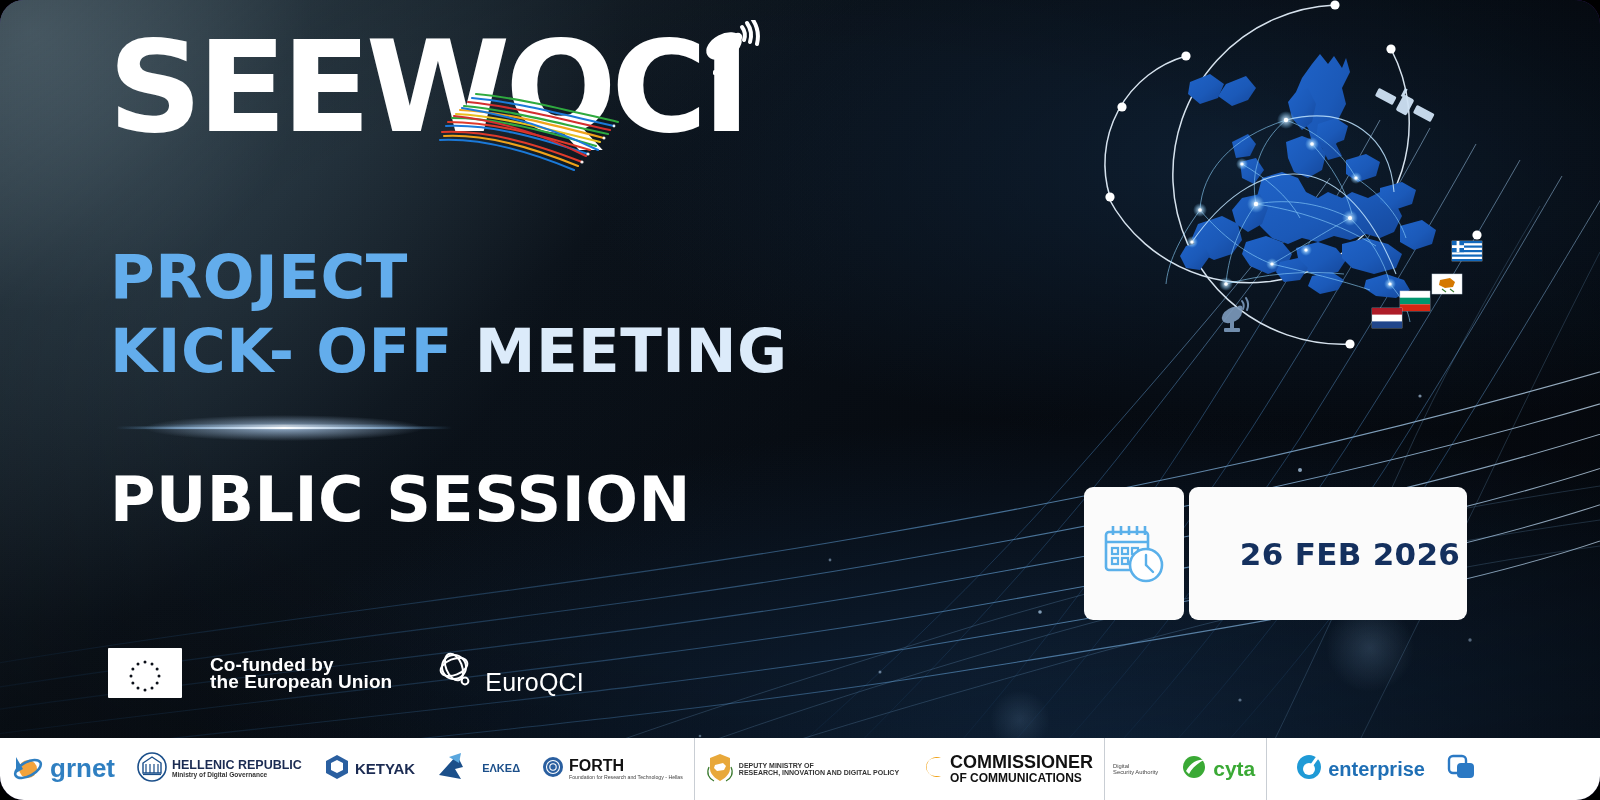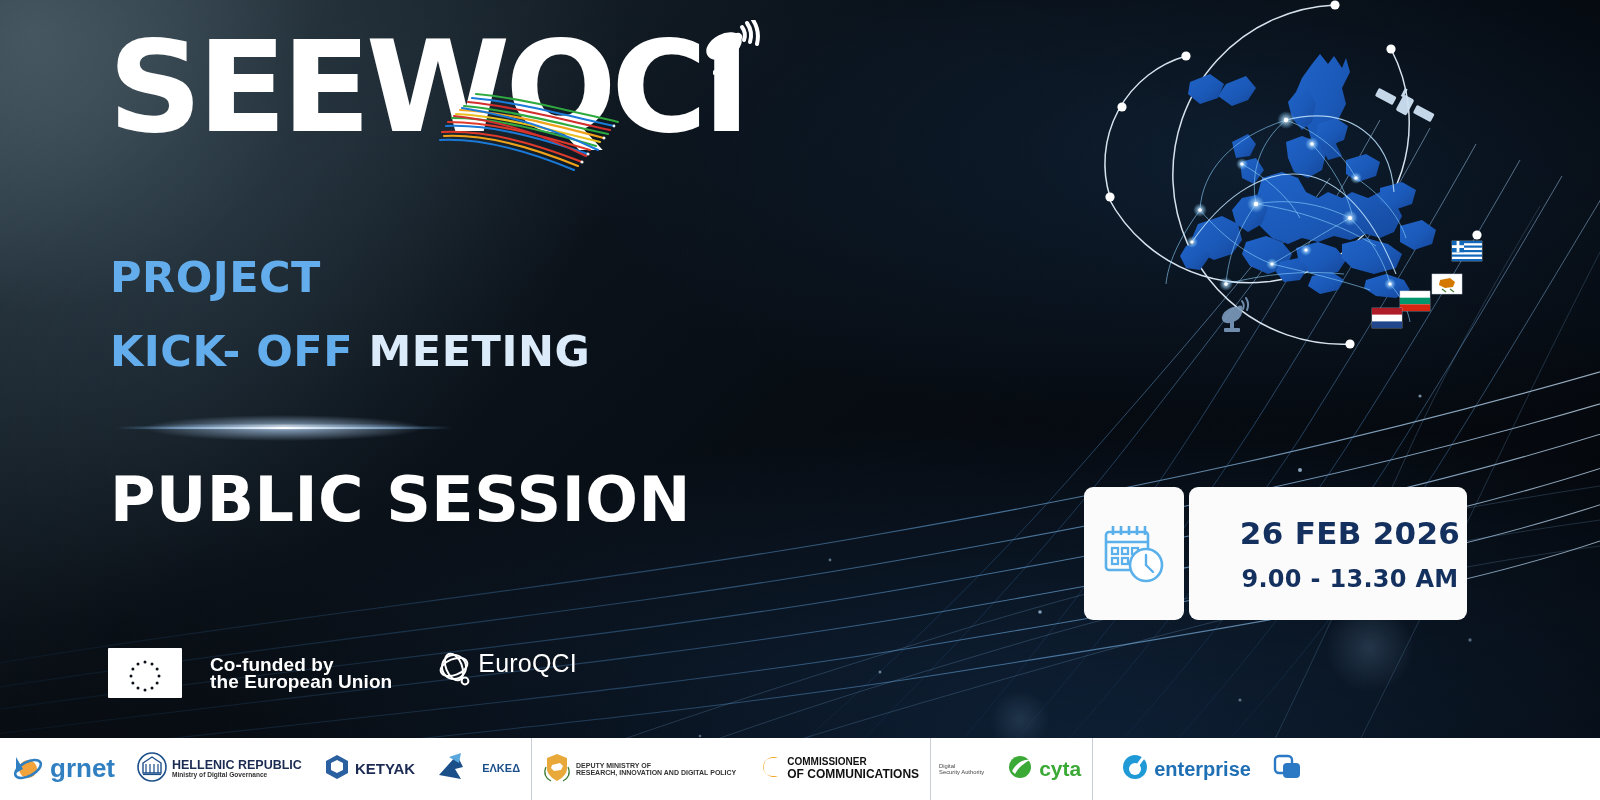--- a/index.html
+++ b/index.html
@@ -2,20 +2,21 @@
 <html><head>
 <meta charset="utf-8">
 <style>
   * { margin:0; padding:0; box-sizing:border-box; }
   html,body { width:1600px; height:800px; overflow:hidden; background:#000; }
   body { font-family:"Liberation Sans", sans-serif; }
 
   .banner {
     position:relative; width:1600px; height:800px; overflow:hidden;
     background:#4c1d95;
+    border-radius:24px;
   }
 
   
   .bg-base {
     position:absolute; inset:0;
     background:
       radial-gradient(circle at 2% 4%, rgba(120,146,160,0.55) 0%, rgba(70,92,105,0.30) 16%, rgba(20,30,40,0.05) 34%, rgba(0,0,0,0) 50%),
       radial-gradient(ellipse 60% 50% at 78% 20%, rgba(14,32,52,0.85) 0%, rgba(4,9,16,0) 70%),
       radial-gradient(ellipse 80% 60% at 70% 95%, rgba(18,44,74,0.75) 0%, rgba(4,9,16,0) 72%),
       linear-gradient(140deg, #3d505c 0%, #1b2832 14%, #0a1119 34%, #05090f 62%, #04080e 100%);
@@ -49,21 +50,21 @@
   .tagline {
     margin-top:6px; font-family:"DejaVu Sans", sans-serif;
     font-size:20.5px; font-weight:700; color:#ffffff; letter-spacing:.2px;
     white-space:nowrap;
   }
 
   
   .headings { position:absolute; left:110px; top:240px; width:760px; }
   .h-line {
     font-family:"DejaVu Sans", sans-serif;
-    font-size:43px; font-weight:700; line-height:74px;
+    font-size:61px; font-weight:700; line-height:74px;
     letter-spacing:.5px; white-space:nowrap;
   }
   .h-accent { color:#63adec; }
   .h-light  { color:#dcebfa; }
 
   .divider { position:absolute; left:108px; top:408px; width:352px; height:40px; }
 
   .session {
     position:absolute; left:110px; top:462px;
     font-family:"DejaVu Sans", sans-serif;
@@ -74,21 +75,21 @@
   
   .funding { position:absolute; left:108px; top:648px; display:flex; align-items:center; gap:28px; }
   .eu-flag-box {
     width:74px; height:50px; background:#ffffff; border-radius:1px;
     display:flex; align-items:center; justify-content:center;
   }
   .eu-text {
     font-family:Liberation Sans, sans-serif; font-size:19px; font-weight:700;
     color:#ffffff; line-height:17px; letter-spacing:.1px;
   }
-  .euroqci { display:flex; align-items:flex-start; gap:0; margin-left:14px; }
+  .euroqci { display:flex; align-items:flex-end; gap:7px; margin-left:14px; }
   .euroqci-label {
     font-family:"Liberation Sans", sans-serif; font-size:25px; font-weight:400;
     color:#ffffff; letter-spacing:.2px;
   }
 
   
   .globe { position:absolute; left:1050px; top:-8px; width:470px; height:370px; }
 
   
   .date-card {
@@ -497,21 +498,20 @@
         </g>
         <circle cx="44" cy="42" r="16" fill="#ffffff" stroke="#5ab0ea" stroke-width="2.6"></circle>
         <g stroke="#5ab0ea" stroke-width="2.4" stroke-linecap="round">
           <path d="M44,32 V42"></path>
           <path d="M44,42 L51,49"></path>
         </g>
       </svg>
     </div>
     <div class="date-text-box">
       <div class="date-main">26 FEB 2026</div>
-      <div class="date-time">9.00 - 13.30 AM</div>
     </div>
   </div>
 
   <div class="partners">
 
     <div class="partner-group">
       <div class="partner-item">
         <span>
           <svg width="34" height="32" viewBox="0 0 34 32">
             <circle cx="17" cy="18" r="9" fill="#f2a33c"></circle>
@@ -554,20 +554,35 @@
       <div class="partner-item">
         <span>
           <svg width="40" height="32" viewBox="0 0 40 32">
             <path d="M2,24 L20,4 L26,16 L18,18 L24,28 Z" fill="#1b4f8a"></path>
             <path d="M12,6 L24,2 L22,12 Z" fill="#5aa7de"></path>
           </svg>
         </span>
         <span class="p-txt p-mid" style="color:#1b4f8a;font-size:11px">ΕΛΚΕΔ</span>
       </div>
 
+      <div class="partner-item">
+        <span>
+          <svg width="22" height="22" viewBox="0 0 22 22">
+            <circle cx="11" cy="11" r="10" fill="#2a5fa0"></circle>
+            <g fill="none" stroke="#ffffff" stroke-width="1.1">
+              <circle cx="11" cy="11" r="6.5"></circle>
+                <circle cx="11" cy="11" r="3.2"></circle>
+            </g>
+          </svg>
+        </span>
+        <span class="p-txt">
+          <span class="p-mid" style="display:block;font-size:16px;color:#111">FORTH</span>
+          <span class="p-tiny" style="display:block">Foundation for Research and Technology - Hellas</span>
+        </span>
+      </div>
     </div>
 
     <div class="partner-group">
 
       <div class="partner-item">
         <span>
           <svg width="28" height="32" viewBox="0 0 28 32">
             <path d="M14,3 L24,7 V18 C24,25 14,30 14,30 C14,30 4,25 4,18 V7 Z" fill="#e8a83a"></path>
             <path d="M9,14 L17,12 L20,15 L18,19 L11,20 L8,17 Z" fill="#ffffff"></path>
             <g fill="none" stroke="#3b7a2f" stroke-width="1.2">
@@ -582,21 +597,21 @@
         </span>
       </div>
 
       <div class="partner-item">
         <span>
           <svg width="24" height="28" viewBox="0 0 24 28">
             <path d="M20,5 A 10 10 0 1 0 20,23 L14,23 A 5 5 0 1 1 14,5 Z" fill="#f0a31a"></path>
           </svg>
         </span>
         <span class="p-txt">
-          <span class="p-mid" style="display:block;font-size:10px;color:#111">COMMISSIONER</span>
+          <span class="p-mid" style="display:block;font-size:18px;color:#111">COMMISSIONER</span>
           <span class="p-mid" style="display:block;font-size:12px;color:#111">OF COMMUNICATIONS</span>
         </span>
       </div>
 
       <div class="partner-item" style="border-left:1px solid #c9ced4;padding-left:8px">
         <span class="p-txt">
           <span class="p-tiny" style="display:block;font-size:5.8px">Digital</span>
           <span class="p-tiny" style="display:block;font-size:5.8px">Security Authority</span>
         </span>
       </div>

